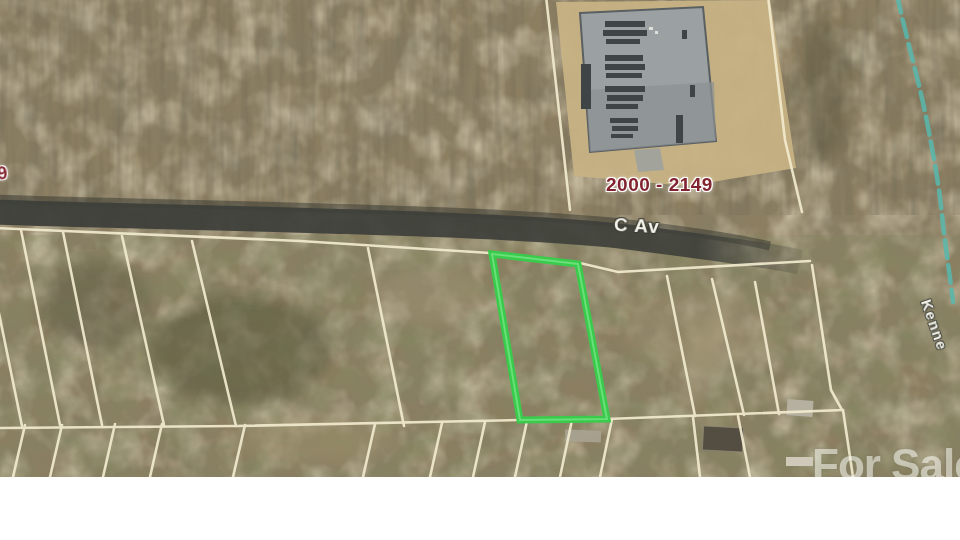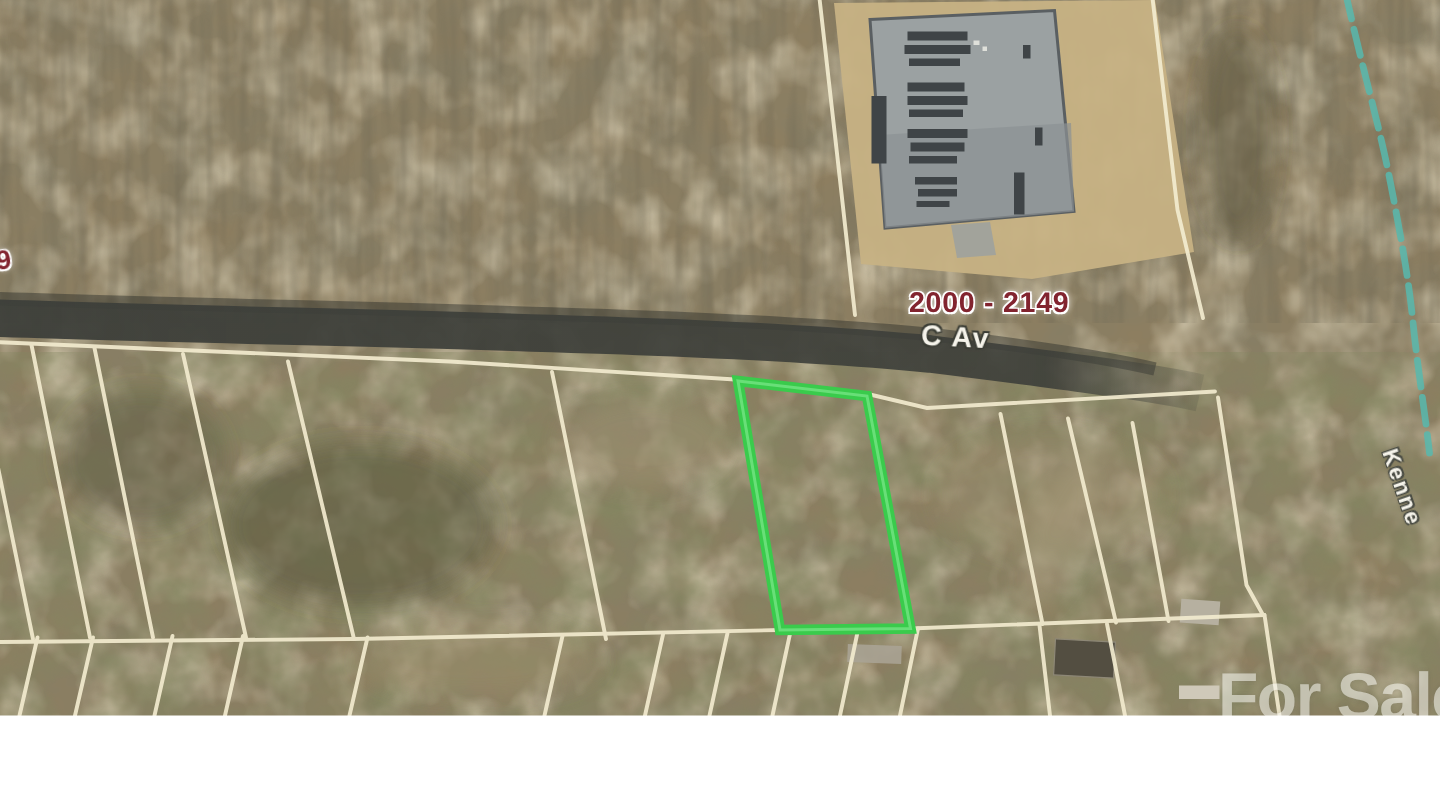--- a/index.html
+++ b/index.html
@@ -6,21 +6,21 @@
   body{width:960px;height:540px;overflow:hidden;font-family:"Liberation Sans",sans-serif;}
   .stage{position:relative;width:960px;height:540px;background:#ffffff;}
   .map{position:absolute;left:0;top:0;width:960px;height:478px;overflow:hidden;background:var(--terrain,#8d7e60);}
   .map svg{position:absolute;left:0;top:0;filter:blur(.45px);}
   .lbl{position:absolute;font-weight:bold;white-space:nowrap;filter:blur(.25px);}
   .addr{
     color:var(--addrtext,#82242f);
     font-size:19px;letter-spacing:.5px;
     text-shadow:0 0 2px #fff,1px 1px 0 #fff,-1px -1px 0 #fff,1px -1px 0 #fff,-1px 1px 0 #fff,0 0 4px #fff;
   }
-  #addr-range{left:606px;top:192px;}
+  #addr-range{left:606px;top:174px;}
   #addr-partial{left:-13px;top:164px;font-size:18px;transform:rotate(-8deg);}
   #street-label{
     left:614px;top:215px;font-size:19px;letter-spacing:1px;
     color:var(--streettext,#f5f3ea);transform:rotate(3deg);
     text-shadow:0 0 2px #3c3e36,1px 1px 0 #3c3e36,-1px -1px 0 #3c3e36,1px -1px 0 #3c3e36,-1px 1px 0 #3c3e36;
   }
   #street-label-right{
     left:934px;top:297px;font-size:15px;letter-spacing:1.5px;
     color:var(--streettext,#f5f3ea);
     transform:rotate(71deg);transform-origin:0 0;

